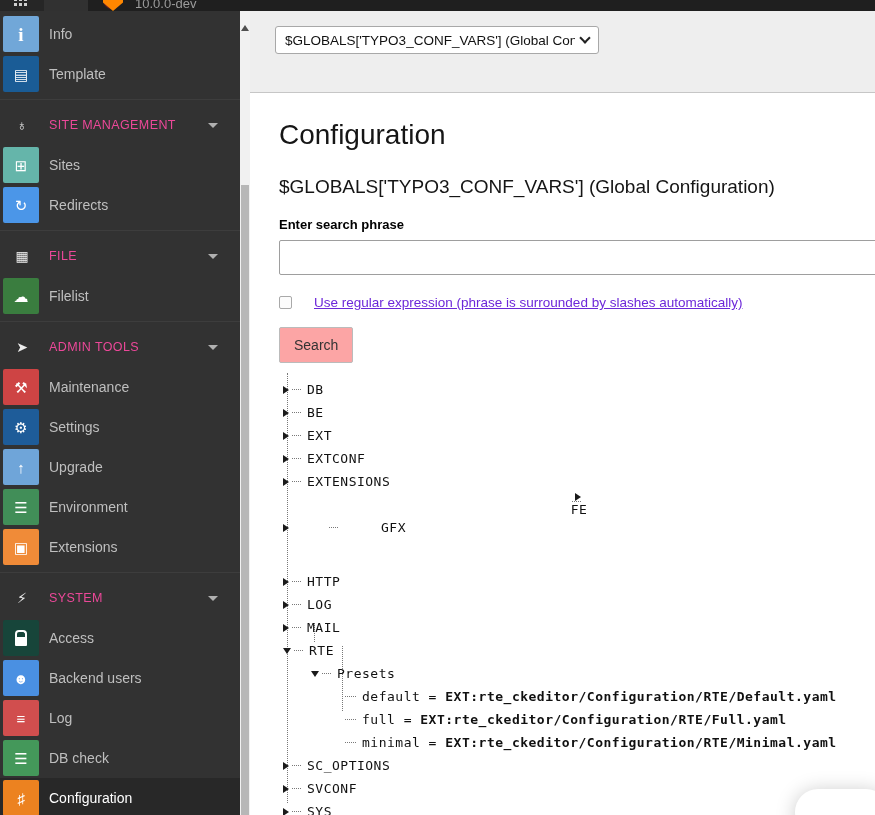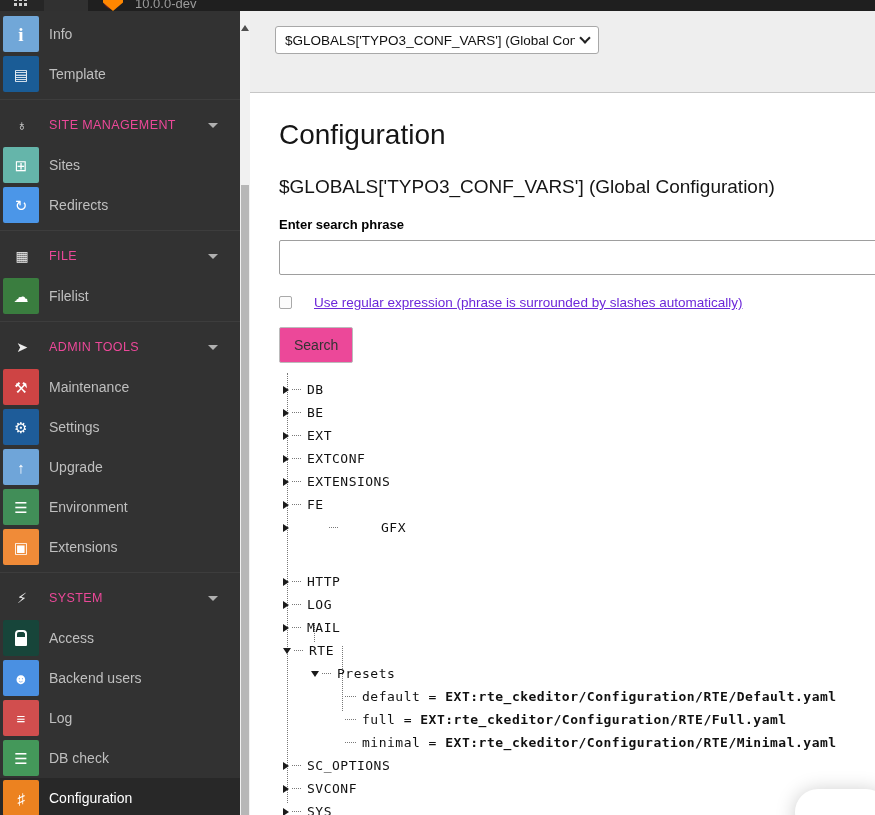--- a/index.html
+++ b/index.html
@@ -58,21 +58,21 @@
 
   .module-body { padding:25px 0 0 29px; }
   h1.pagetitle { margin:0; font-size:28px; line-height:33px; font-weight:500; color:#151515; }
   h2.subtitle { margin:25px 0 0 0; font-size:19px; line-height:22px; font-weight:400; color:#151515; }
   .search-label { display:block; margin-top:19px; font-size:13px; font-weight:bold; color:#000; line-height:15px; }
   .search-input { display:block; margin-top:8px; width:700px; height:35px; border:1px solid #9e9e9e;
                   border-radius:2px; background:#fff; font-size:14px; padding:0 8px; outline:none; }
   .cb-row { display:flex; align-items:center; margin-top:20px; height:15px; }
   .cb-box { width:13px; height:13px; border:1px solid #a9a9a9; border-radius:2px; background:#fcfcfc; cursor:pointer; }
   .cb-label { margin-left:22px; font-size:13.5px; color:#6d28d9;text-decoration:underline; }
-  .search-btn { display:inline-block; margin-top:17px; height:36px; padding:0 14px; background:#ec4899;
+  .search-btn { display:inline-block; margin-top:17px; height:36px; padding:0 14px; background:#fca5a5;
                 border:1px solid #bbb; border-radius:2px; font-size:14px; color:#333;
                 font-family:"Liberation Sans","DejaVu Sans",sans-serif; cursor:pointer; }
 
   
   .tree { position:relative; margin-top:15px; font-family:"DejaVu Sans Mono","Liberation Mono",monospace;
           font-size:13px; color:#111; }
   .vline { position:absolute; width:0; border-left:1px dotted #787878; }
   .tree-row { display:flex; align-items:center; height:23px; position:relative; cursor:pointer; white-space:nowrap; }
   .tree-row .lbl { letter-spacing:.5px; }
   .cr { flex:none; width:0; height:0; margin-right:3px; }
@@ -253,21 +253,21 @@
         <div class="tree-row" style="padding-left: 4px;">
           <span class="cr collapsed"></span>
           <span class="stub"></span>
           <span class="lbl">EXTCONF</span>
         </div>
         <div class="tree-row" style="padding-left: 4px;">
           <span class="cr collapsed"></span>
           <span class="stub"></span>
           <span class="lbl">EXTENSIONS</span>
         </div>
-        <div class="tree-row" style="padding-left: 4px;">
+        <div class="tree-row" style="padding-left: 4px; flex-direction: column;">
           <span class="cr collapsed"></span>
           <span class="stub"></span>
           <span class="lbl">FE</span>
         </div>
         <div class="tree-row" style="padding-left: 4px; gap: 37px;">
           <span class="cr collapsed"></span>
           <span class="stub"></span>
           <span class="lbl">GFX</span>
         </div>
         <div class="tree-row" style="padding-left: 4px; margin-top: 31px;">

